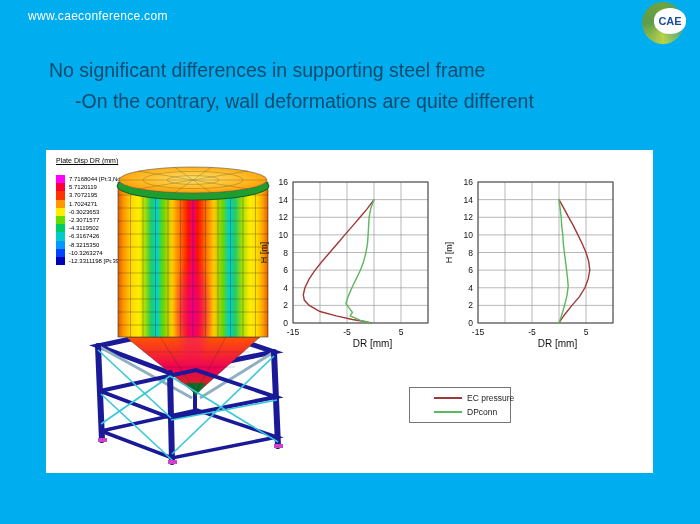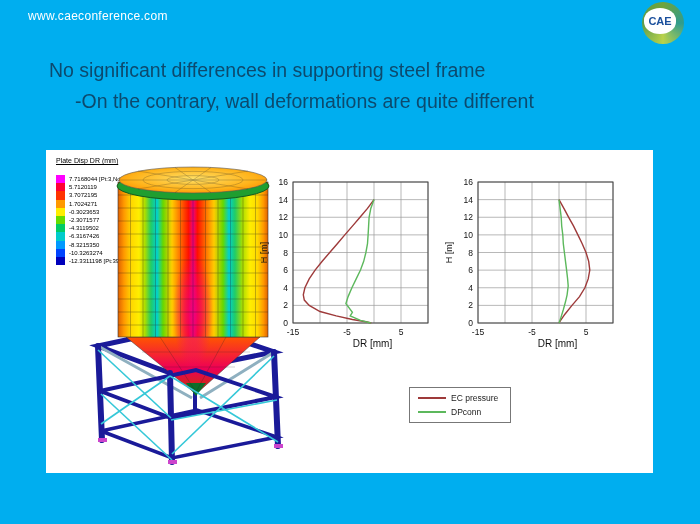--- a/index.html
+++ b/index.html
@@ -1,21 +1,21 @@
 <!DOCTYPE html>
 <html><head>
 <meta charset="utf-8">
 <style>
   html,body{margin:0;padding:0;background:#888;}
   .slide{position:relative;width:700px;height:524px;background:#00aeef;overflow:hidden;
          font-family:"Liberation Sans",sans-serif;}
   .site-url{position:absolute;left:28px;top:9px;color:#ffffff;font-size:12px;letter-spacing:.3px;}
   .logo{position:absolute;right:16px;top:2px;width:42px;height:42px;border-radius:50%;
         background:conic-gradient(#6fa43b,#2f9c8e,#b9d24a,#5d9c4c,#6fa43b);
-        display:flex;align-items:center;justify-content:flex-start;}
+        display:flex;align-items:center;justify-content:flex-end;}
   .logo-inner{width:32px;height:26px;background:#ffffff;border-radius:50% / 46%;
         color:#1a4f9c;font-weight:bold;font-size:11px;display:flex;align-items:center;
         justify-content:center;transform:translate(2px,-2px);}
   .title-block{position:absolute;left:49px;top:55px;width:620px;color:#0c4a6e;
         font-size:19.5px;line-height:31px;}
   .title-line2{margin-left:26px;}
   .panel{position:absolute;left:46px;top:150px;width:607px;height:323px;background:#ffffff;}
 
   
   .fem-legend{position:absolute;left:10px;top:7px;width:160px;color:#000;}
@@ -26,21 +26,21 @@
 
   .silo{position:absolute;left:24px;top:12px;width:235px;height:305px;}
 
   .chart{position:absolute;width:200px;height:195px;}
   .chart-1{left:210px;top:16px;}
   .chart-2{left:395px;top:16px;}
   svg text{font-family:"Liberation Sans",sans-serif;}
 
   .chart-legend{position:absolute;left:363px;top:237px;width:102px;height:36px;
         border:1px solid #777;background:#fff;display:flex;flex-direction:column;
-        justify-content:center;gap:4px;padding-left:8px;box-sizing:border-box;}
+        justify-content:center;gap:4px;padding-left:24px;box-sizing:border-box;}
   .cl-row{display:flex;align-items:center;}
   .cl-line{width:28px;height:2px;flex:0 0 28px;}
   .cl-label{font-size:8.5px;color:#222;margin-left:5px;white-space:nowrap;}
 </style>
 </head>
 <body>
 
 <div class="slide">
 
   <div class="site-url">www.caeconference.com</div>

